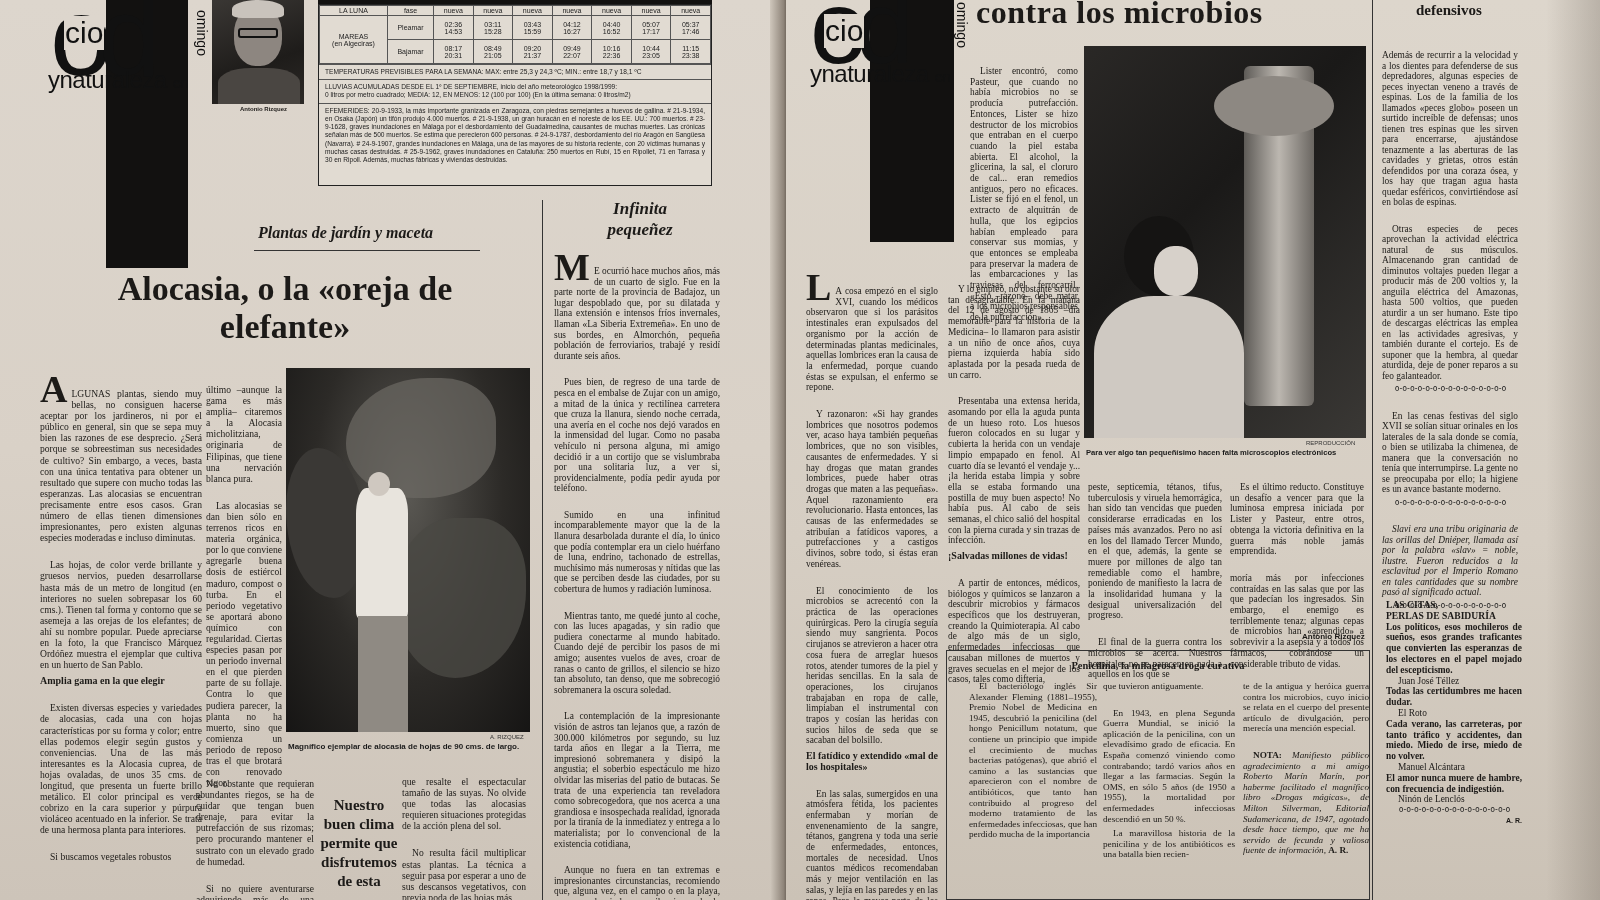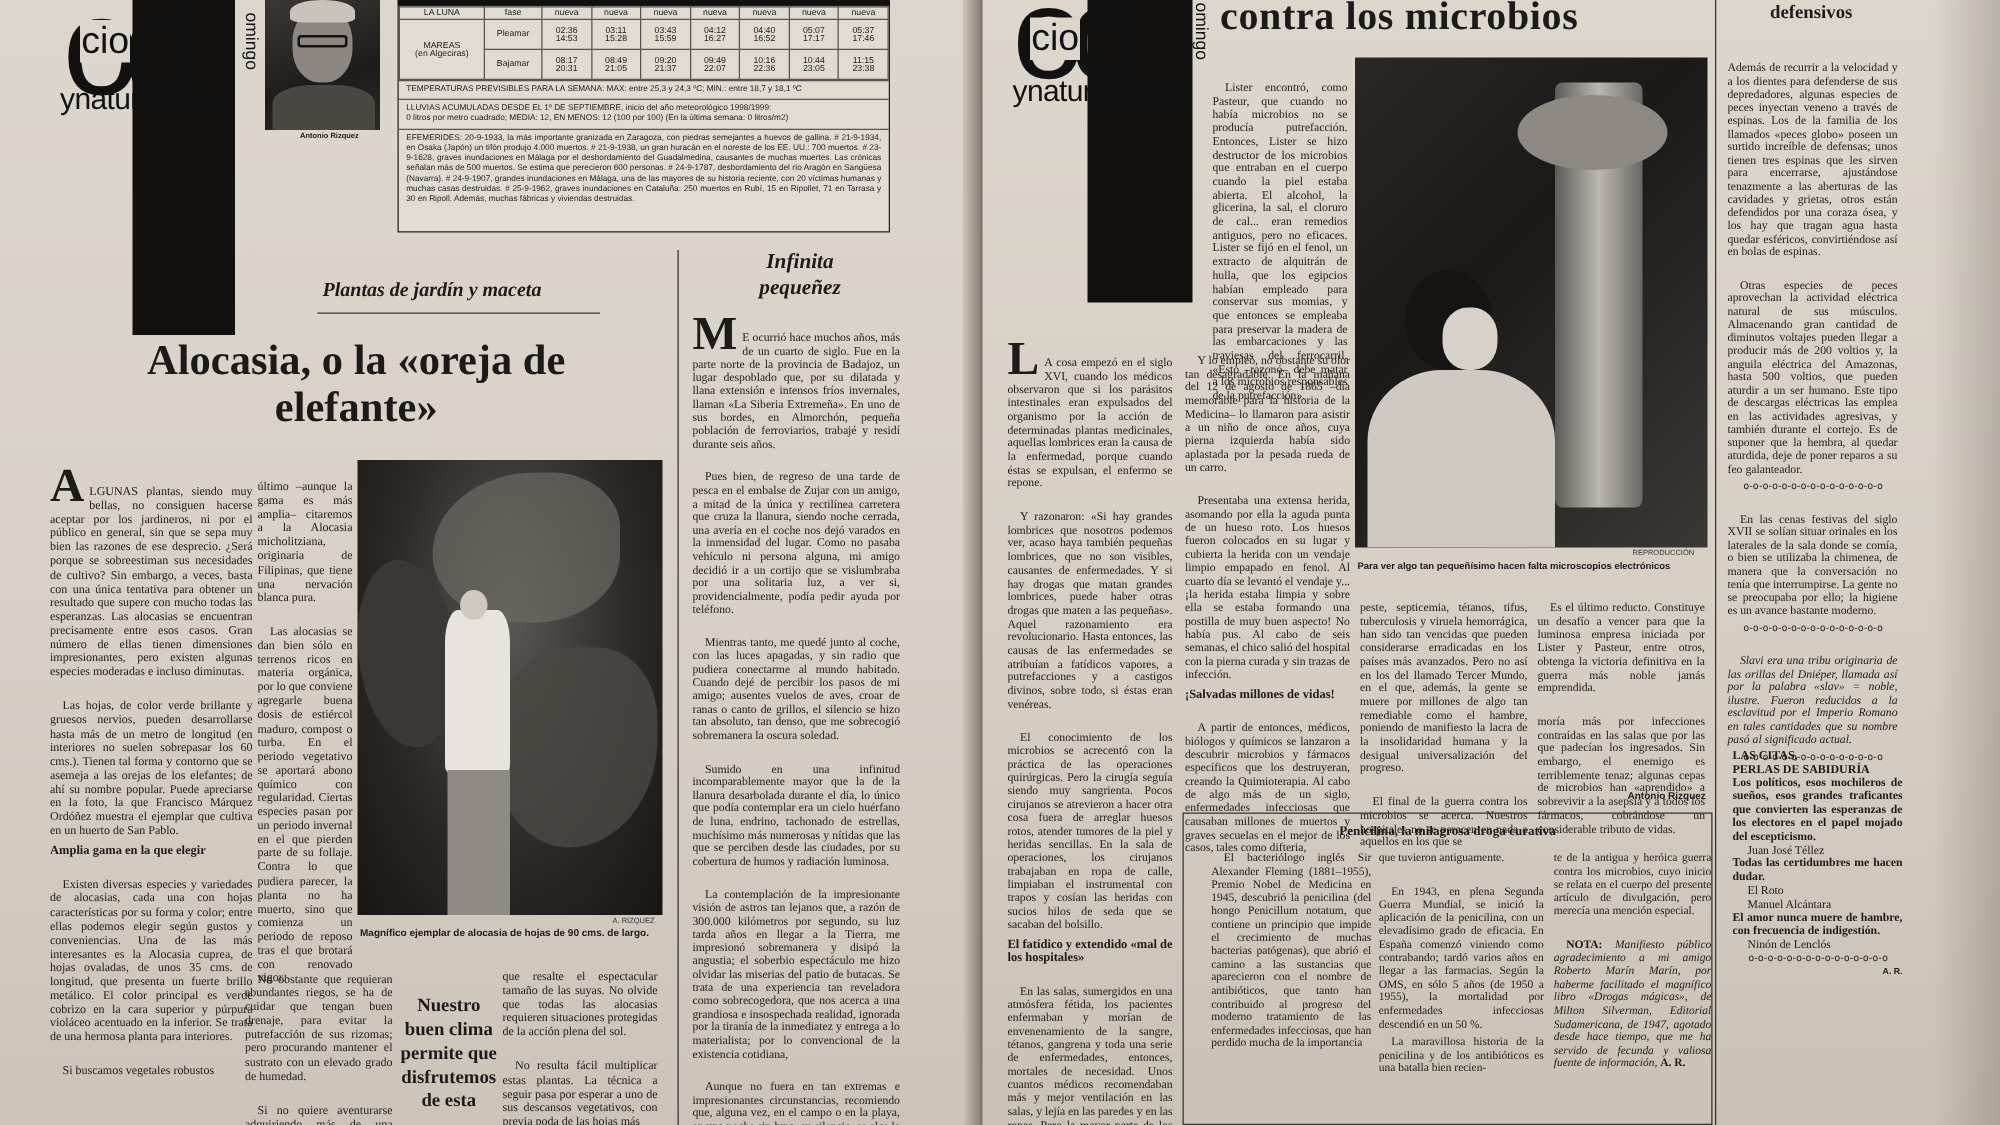--- a/index.html
+++ b/index.html
@@ -208,22 +208,22 @@
   <div class="abs rule-v" style="left:542px;top:200px;height:700px;"></div>
 
   <div class="abs serif italic" style="left:560px;top:198px;width:160px;text-align:center;font-size:17px;line-height:21px;font-weight:700;">
     <div>Infinita</div>
     <div>pequeñez</div>
   </div>
   <div class="abs body-text" style="left:554px;top:250px;width:166px;font-size:9.4px;line-height:10.6px;">
     <span class="dropcap">M</span>
     <p style="text-indent:0">E ocurrió hace muchos años, más de un cuarto de siglo. Fue en la parte norte de la provincia de Badajoz, un lugar despoblado que, por su dilatada y llana extensión e intensos fríos invernales, llaman «La Siberia Extremeña». En uno de sus bordes, en Almorchón, pequeña población de ferroviarios, trabajé y residí durante seis años.</p>
     <p>Pues bien, de regreso de una tarde de pesca en el embalse de Zujar con un amigo, a mitad de la única y rectilínea carretera que cruza la llanura, siendo noche cerrada, una avería en el coche nos dejó varados en la inmensidad del lugar. Como no pasaba vehículo ni persona alguna, mi amigo decidió ir a un cortijo que se vislumbraba por una solitaria luz, a ver si, providencialmente, podía pedir ayuda por teléfono.</p>
+    <p>Sumido en una infinitud incomparablemente mayor que la de la llanura desarbolada durante el día, lo único que podía contemplar era un cielo huérfano de luna, endrino, tachonado de estrellas, muchísimo más numerosas y nítidas que las que se perciben desde las ciudades, por su cobertura de humos y radiación luminosa.</p>
     <p>Mientras tanto, me quedé junto al coche, con las luces apagadas, y sin radio que pudiera conectarme al mundo habitado. Cuando dejé de percibir los pasos de mi amigo; ausentes vuelos de aves, croar de ranas o canto de grillos, el silencio se hizo tan absoluto, tan denso, que me sobrecogió sobremanera la oscura soledad.</p>
-    <p>Sumido en una infinitud incomparablemente mayor que la de la llanura desarbolada durante el día, lo único que podía contemplar era un cielo huérfano de luna, endrino, tachonado de estrellas, muchísimo más numerosas y nítidas que las que se perciben desde las ciudades, por su cobertura de humos y radiación luminosa.</p>
     <p>La contemplación de la impresionante visión de astros tan lejanos que, a razón de 300.000 kilómetros por segundo, su luz tarda años en llegar a la Tierra, me impresionó sobremanera y disipó la angustia; el soberbio espectáculo me hizo olvidar las miserias del patio de butacas. Se trata de una experiencia tan reveladora como sobrecogedora, que nos acerca a una grandiosa e insospechada realidad, ignorada por la tiranía de la inmediatez y entrega a lo materialista; por lo convencional de la existencia cotidiana,</p>
     <p>Aunque no fuera en tan extremas e impresionantes circunstancias, recomiendo que, alguna vez, en el campo o en la playa, en una noche sin luna, en silencio, se alce la mirada al firmamento. A poco que se medite, llegará la revelación moralizadora de nuestra</p>
   </div>
 </div>
 
 <div class="gutter"></div>
 
 <div id="right-page" class="page">
 
   <div class="abs mast-bar" style="left:84px;top:0;width:84px;height:242px;"></div>
@@ -314,20 +314,21 @@
     <div style="font-weight:700;font-size:9.6px;">PERLAS DE SABIDURÍA</div>
     <div>
       <div style="font-weight:700;text-align:justify;">Los políticos, esos mochileros de sueños, esos grandes traficantes que convierten las esperanzas de los electores en el papel mojado del escepticismo.</div>
       <div style="padding-left:12px;">Juan José Téllez</div>
     </div>
     <div>
       <div style="font-weight:700;text-align:justify;">Todas las certidumbres me hacen dudar.</div>
       <div style="padding-left:12px;">El Roto</div>
     </div>
     <div>
+      <div style="font-weight:700;text-align:justify;">Cada verano, las carreteras, por tanto tráfico y accidentes, dan miedo. Miedo de irse, miedo de no volver.</div>
       <div style="padding-left:12px;">Manuel Alcántara</div>
     </div>
     <div>
       <div style="font-weight:700;text-align:justify;">El amor nunca muere de hambre, con frecuencia de indigestión.</div>
       <div style="padding-left:12px;">Ninón de Lenclós</div>
     </div>
     <div class="dots" style="text-align:center;">o-o-o-o-o-o-o-o-o-o-o-o-o-o-o</div>
     <div class="sans" style="text-align:right;font-size:7px;font-weight:700;">A. R.</div>
   </div>
 

